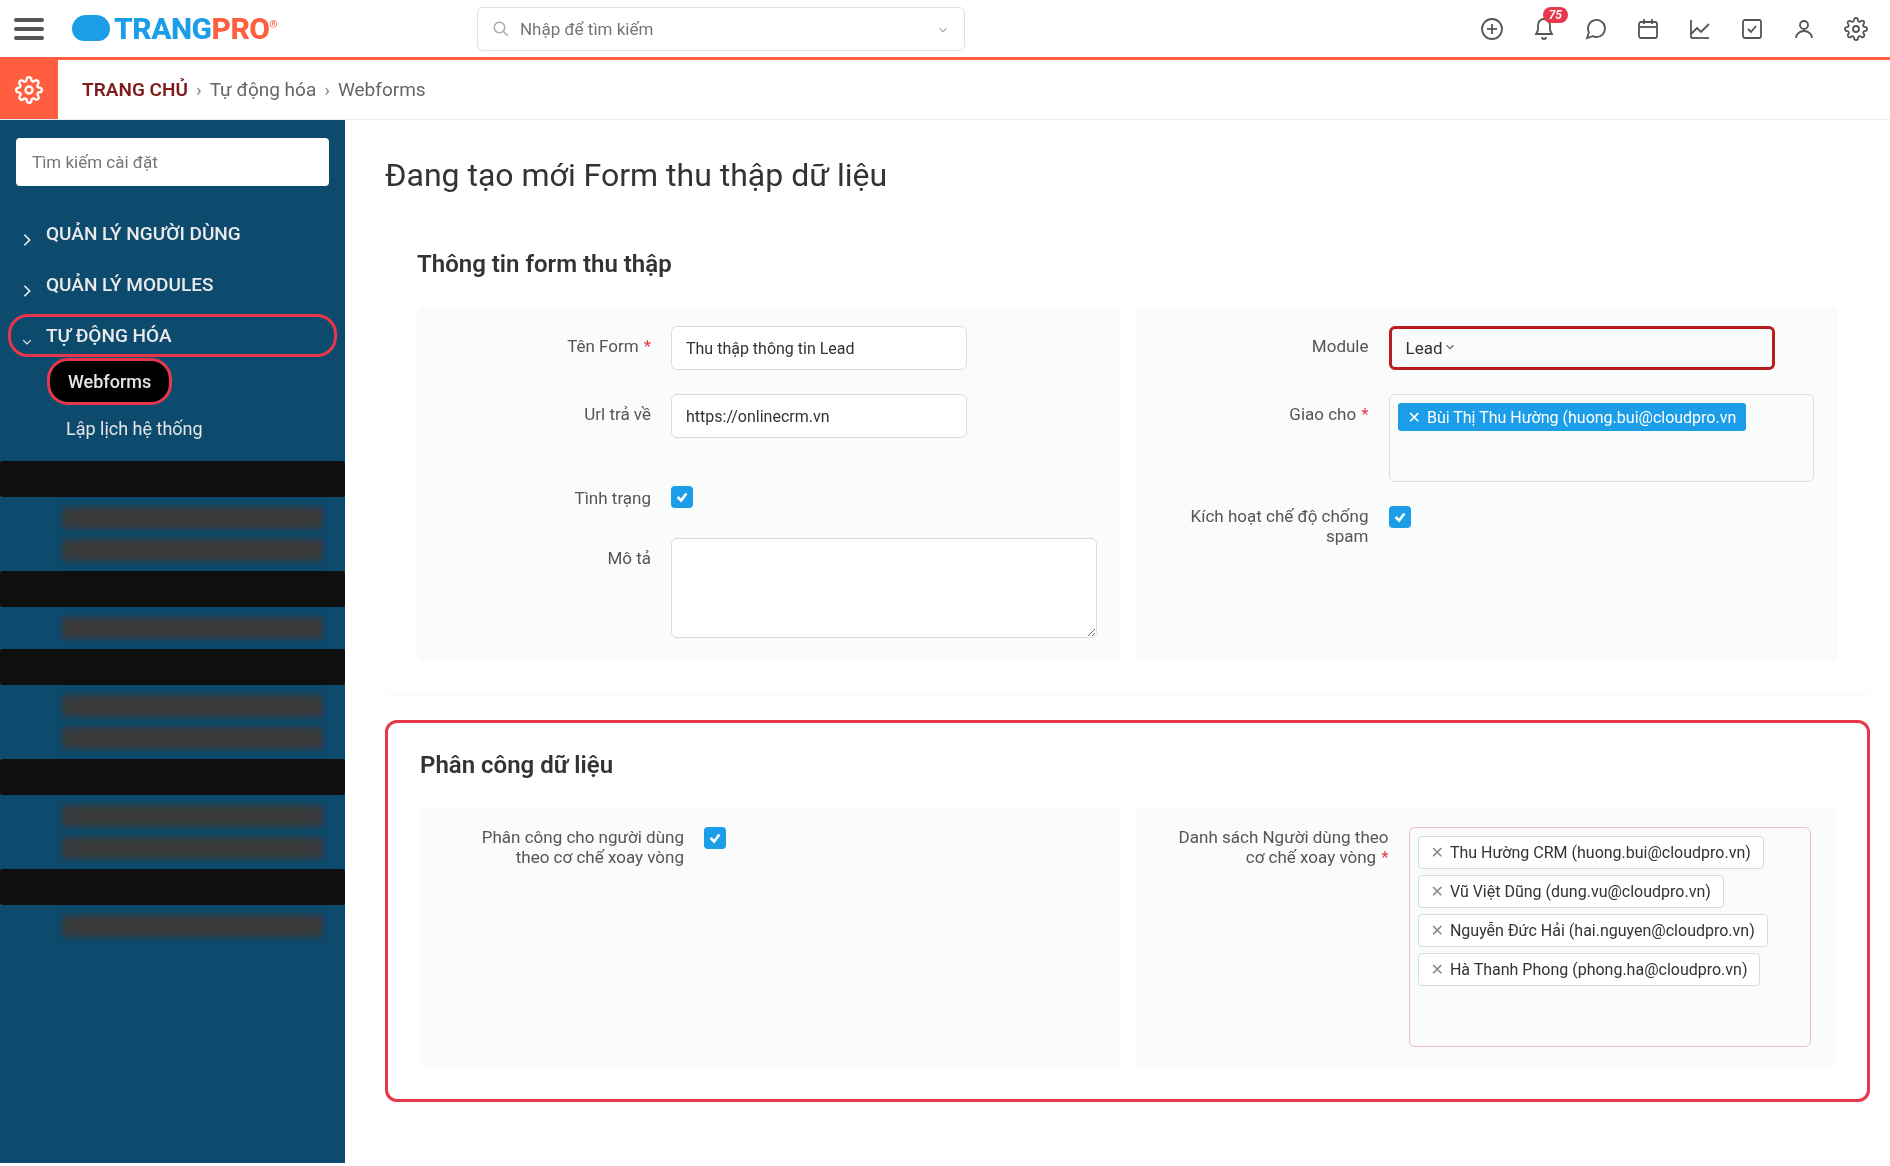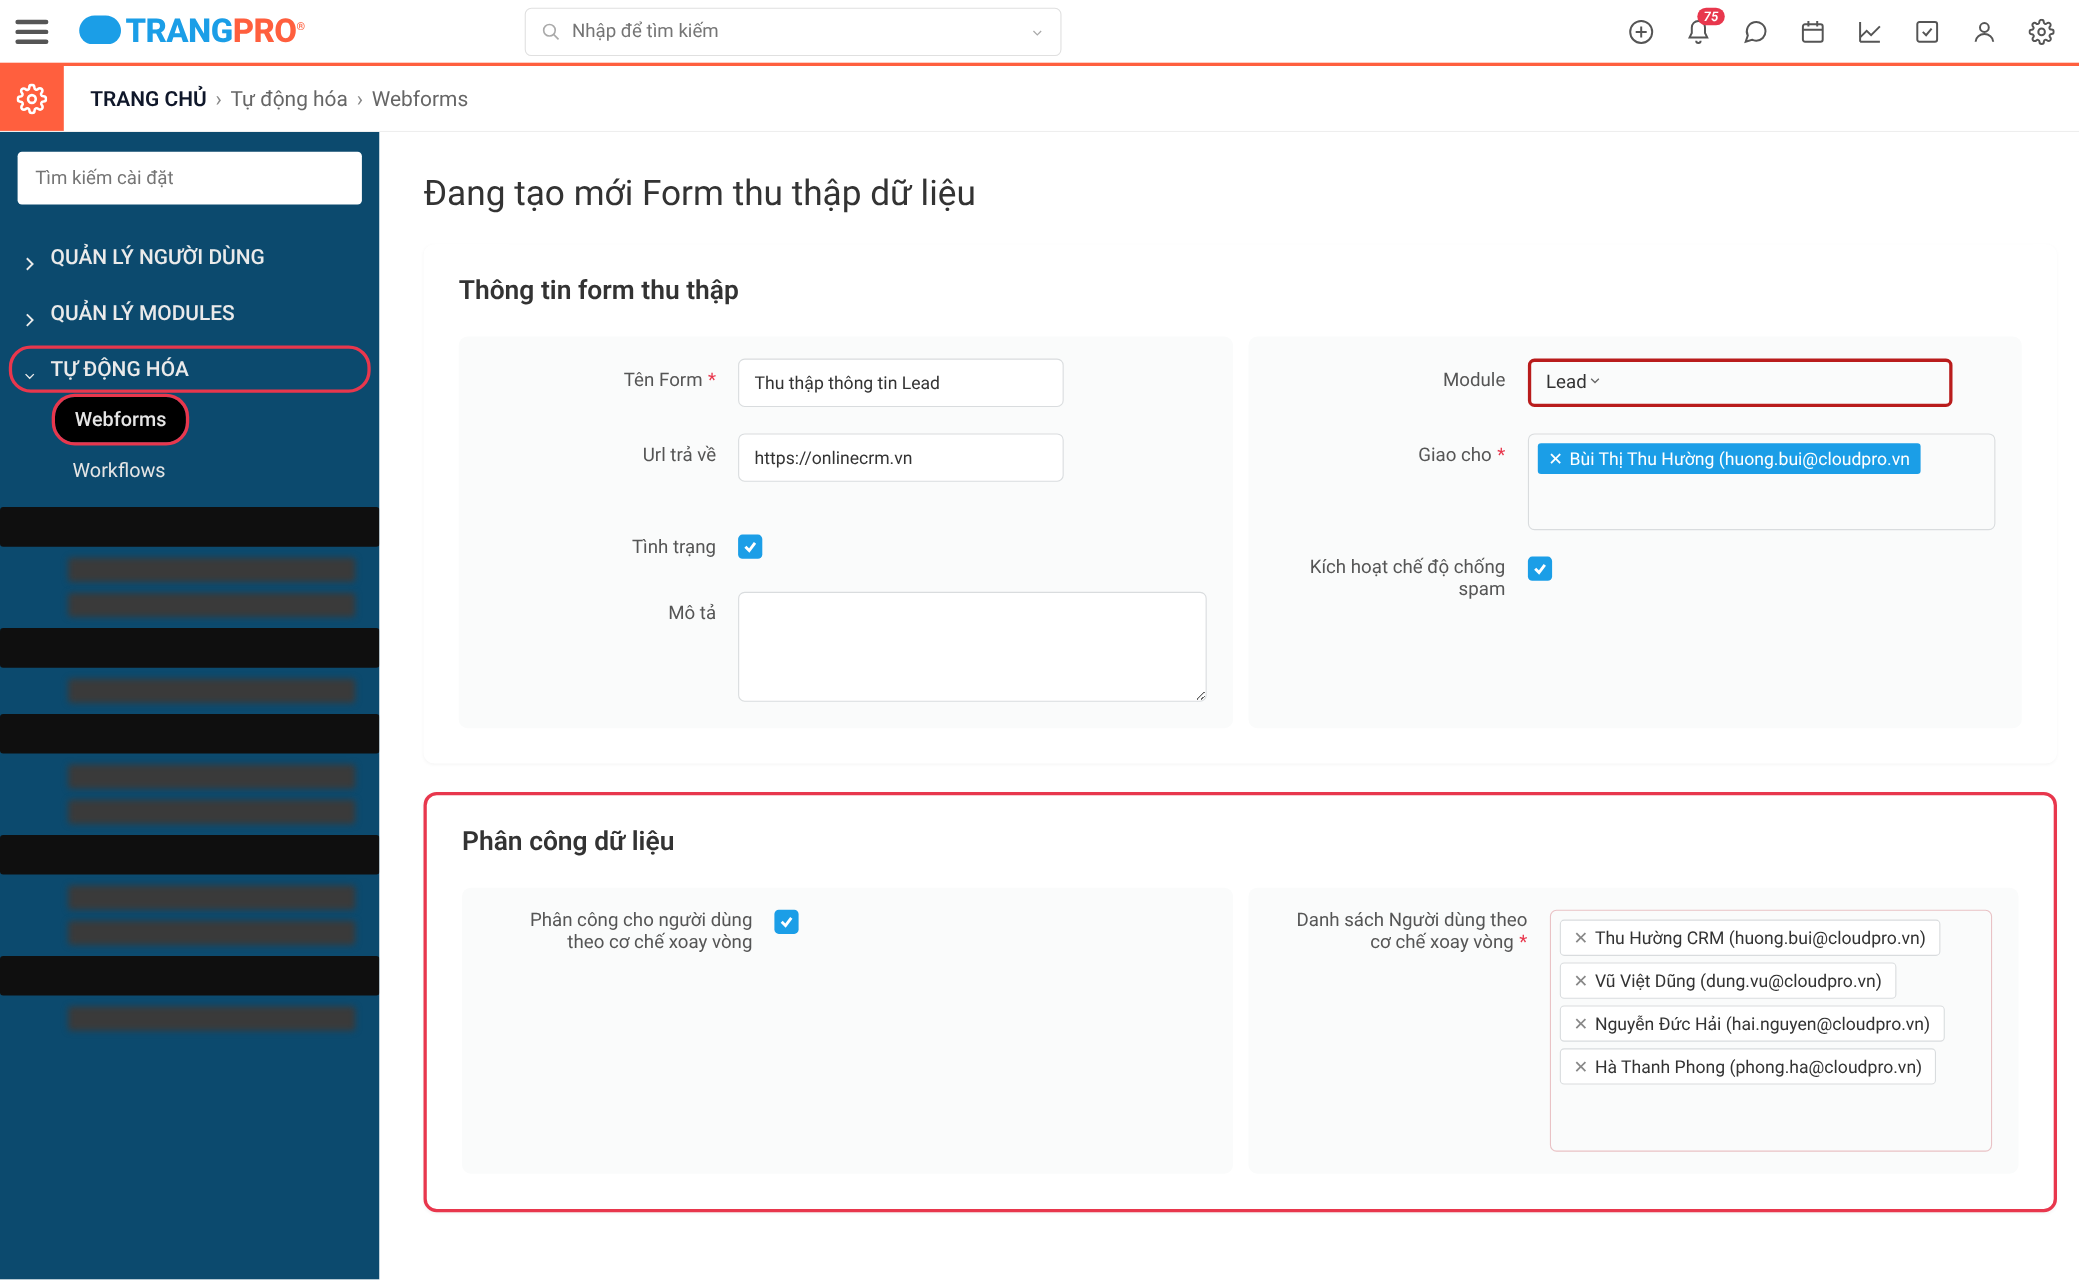--- a/index.html
+++ b/index.html
@@ -25,21 +25,21 @@
     .topbar-icons { margin-left: auto; margin-right: 22px; display: flex; align-items: center; gap: 28px; }
     .topbar-icons .ticon { width: 24px; height: 24px; cursor: pointer; position: relative; color: #555; font-style: italic; }
     .ticon svg { width: 24px; height: 24px; stroke: #555; fill: none; stroke-width: 1.8; }
     .badge { position: absolute; top: -10px; right: -12px; background: #e8374d; color: #fff; font-size: 12px; font-weight: 600; padding: 1px 6px; border-radius: 10px; }
     
     
     .subbar { display: flex; align-items: stretch; height: 60px; border-bottom: 1px solid #eee; }
     .gear-cell { width: 58px; background: #ff5f3e; display: flex; align-items: center; justify-content: center; }
     .gear-cell svg { width: 28px; height: 28px; stroke: #fff; fill: none; stroke-width: 2; }
     .breadcrumb { display: flex; align-items: center; padding-left: 24px; font-size: 19px; color: #666; gap: 8px; }
-    .breadcrumb .bc-home { font-weight: 600; color: #0f172a; }
+    .breadcrumb .bc-home { font-weight: 600; color: #7f1d1d; }
     .breadcrumb .sep { color: #888; }
     
     
     .layout { display: flex; height: calc(100% - 123px); }
     
     
     .sidebar { width: 345px; background: #0c4a6e; color: #eaeaea; padding: 18px 0 0 0; overflow: hidden; }
     .sidebar-search { margin: 0 16px 22px; }
     .sidebar-search input { width: 100%; height: 48px; border: none; border-radius: 4px; padding: 0 16px; font-size: 17px; outline: none; background: #fff; color: #444; }
     .nav-item { display: flex; align-items: center; padding: 14px 22px; font-size: 19px; font-weight: 500; cursor: pointer; }
@@ -195,21 +195,21 @@
       <span>QUẢN LÝ MODULES</span>
     </div>
     <div class="nav-item highlighted">
       <span class="chev-r"><svg viewBox="0 0 16 10">
             <polyline points="2 2 8 8 14 2"></polyline>
           </svg></span>
       <span>TỰ ĐỘNG HÓA</span>
     </div>
     <div class="subnav">
       <div class="nav-sub active">Webforms</div>
-      <div class="nav-sub">Workflows</div>
+      <div class="nav-sub">Lập lịch hệ thống</div>
     </div>
     <div class="redacted dark"></div>
     <div class="redacted"></div>
     <div class="redacted"></div>
     <div class="redacted dark"></div>
     <div class="redacted"></div>
     <div class="redacted dark"></div>
     <div class="redacted"></div>
     <div class="redacted"></div>
     <div class="redacted dark"></div>

